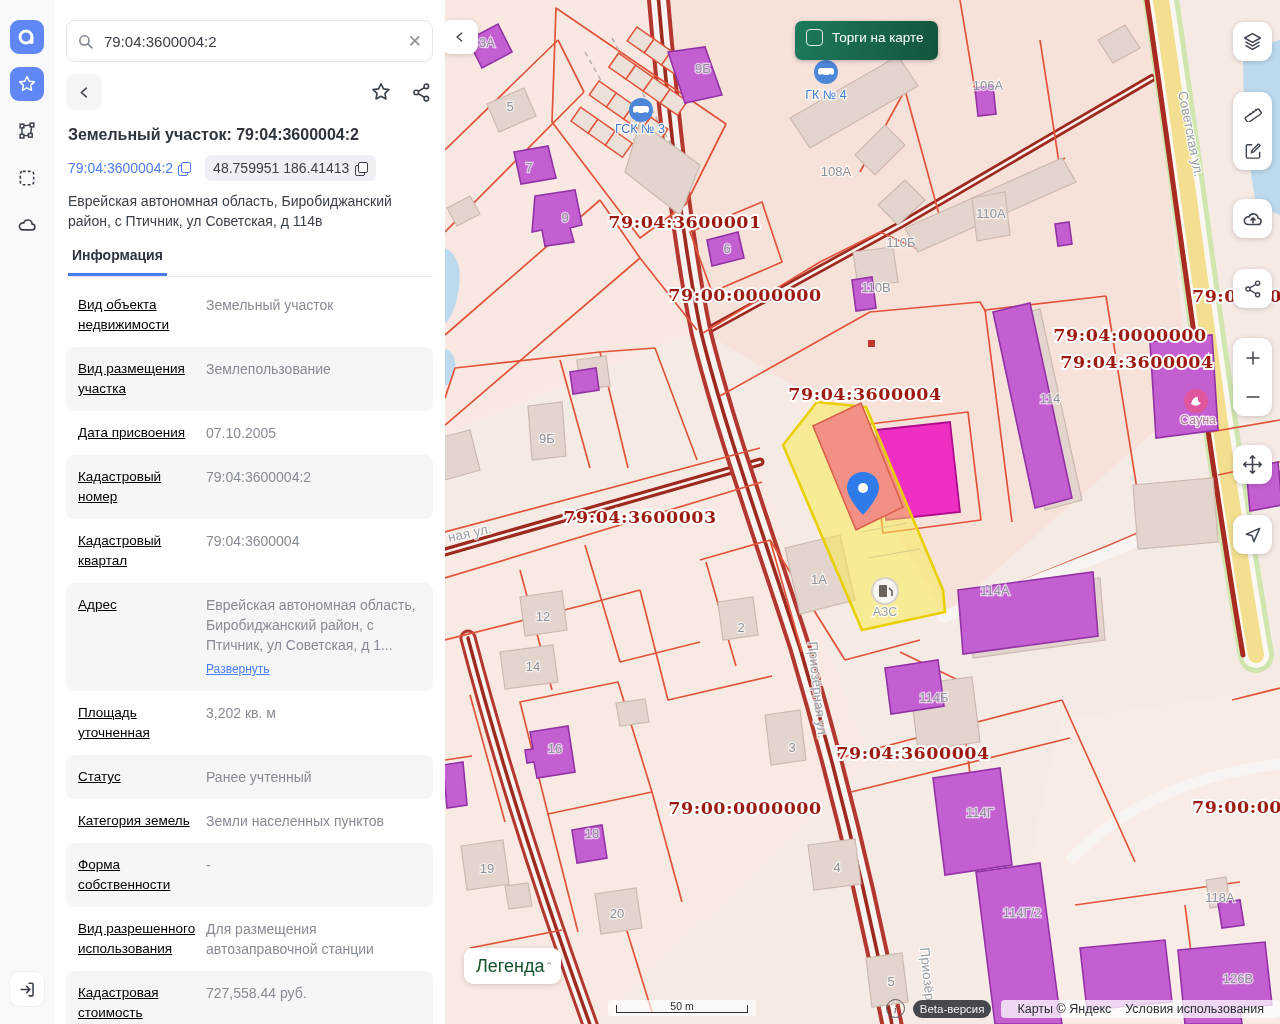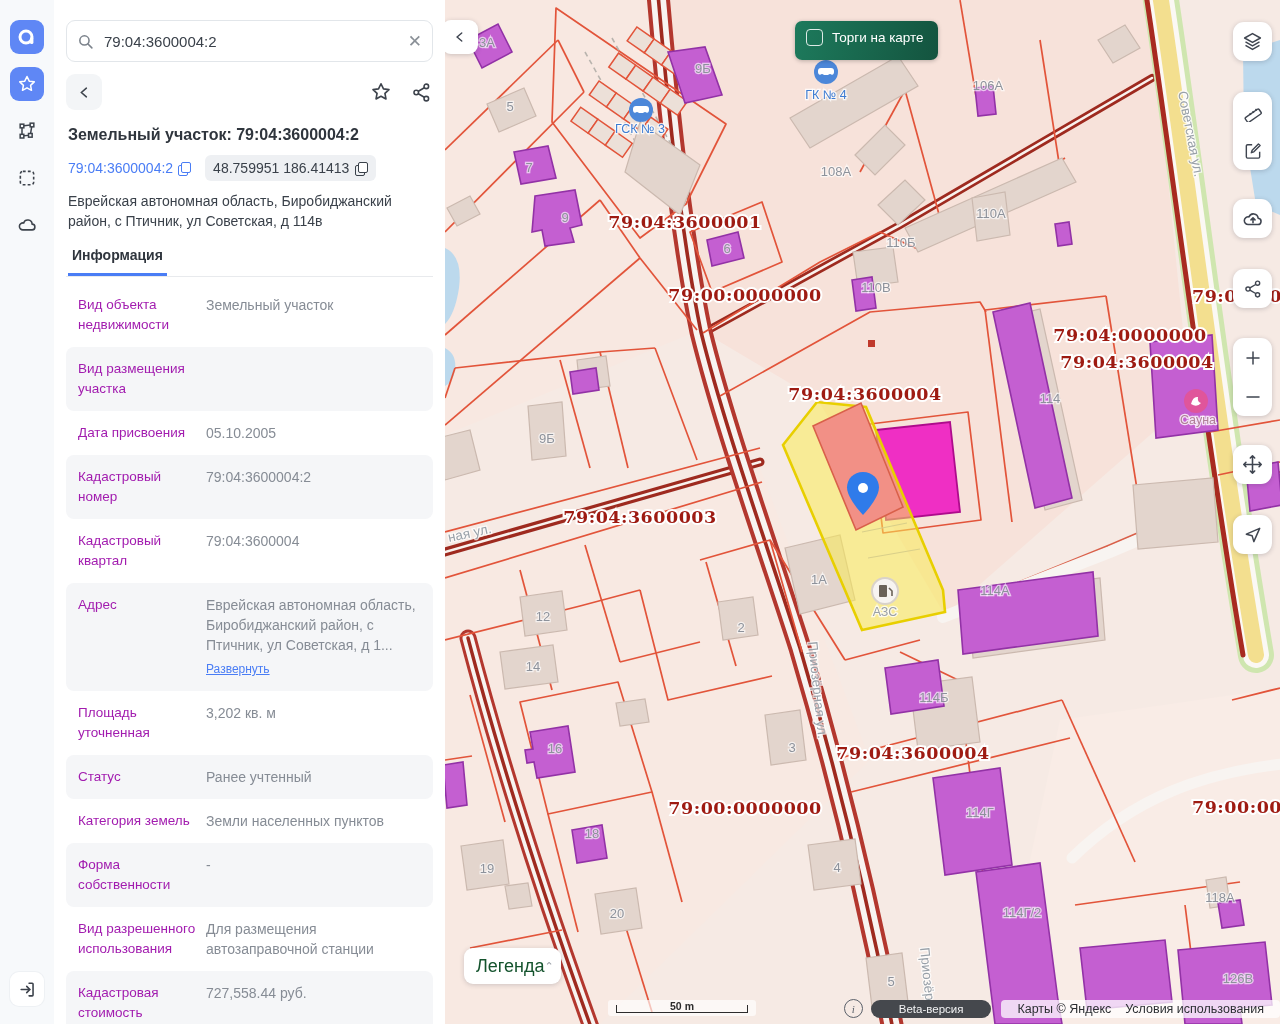--- a/index.html
+++ b/index.html
@@ -30,44 +30,44 @@
   .copy-ic{width:13px;height:13px;position:relative;display:inline-block;}
   .copy-ic:before,.copy-ic:after{content:"";position:absolute;border:1.4px solid currentColor;border-radius:2px;width:8px;height:9px;}
   .copy-ic:before{left:0;top:3px;}
   .copy-ic:after{left:3px;top:0;background:#fff;}
   .addr{font-size:14px;color:#3a414a;line-height:20px;margin:10px 2px 0 2px;}
   .tabs{margin-top:15px;border-bottom:1px solid #e8eaed;padding:0 2px;}
   .tab{display:inline-block;font-size:14px;font-weight:bold;color:#2f353d;padding:0 4px 10px 4px;border-bottom:3px solid #4a7df5;}
   .info{margin-top:6px;}
   .irow{display:flex;padding:12px 12px;border-radius:8px;}
   .irow:nth-child(even){background:#f5f6f8;}
-  .ilabel{width:118px;flex-shrink:0;font-size:13.5px;color:#a21caf;line-height:20px;}
+  .ilabel{width:118px;flex-shrink:0;font-size:13.5px;color:#000000;line-height:20px;text-decoration:underline;}
   .ival{flex:1;font-size:14px;color:#868c95;line-height:20px;padding-left:10px;}
   .expand{color:#4a7df5;text-decoration:underline;display:inline-block;margin-top:4px;font-size:12px;}
 
   
   .map{position:absolute;left:445px;top:0;width:835px;height:1024px;overflow:hidden;background:#f6eae4;}
   .map svg.base{position:absolute;left:0;top:0;}
 
   .map-btn{position:absolute;background:#fff;border-radius:10px;box-shadow:0 1px 5px rgba(40,40,60,.22);display:flex;align-items:center;justify-content:center;color:#3f4550;}
   .collapse{left:-3px;top:20px;width:36px;height:34px;border-radius:9px;font-size:17px;}
   .toolcol{position:absolute;right:8px;display:flex;flex-direction:column;align-items:center;background:#fff;border-radius:11px;box-shadow:0 1px 5px rgba(40,40,60,.22);}
   .toolcol .tb{width:39px;height:39px;display:flex;align-items:center;justify-content:center;color:#3f4550;}
   .toggle{position:absolute;left:350px;top:21px;height:33px;background:linear-gradient(100deg,#1d7a5c,#14543f);border-radius:7px;display:flex;align-items:center;padding:0 14px 6px 11px;color:#fff;box-shadow:0 1px 4px rgba(0,0,0,.25);}
   .toggle .box{width:15px;height:15px;border:1.6px solid rgba(255,255,255,.85);border-radius:4px;margin-right:9px;}
   .toggle .lbl{font-size:13.5px;}
   .legend{position:absolute;left:19px;top:948px;width:97px;height:36px;background:#fff;border-radius:9px;box-shadow:0 1px 5px rgba(40,40,60,.2);display:flex;align-items:center;padding:0 12px;box-sizing:border-box;}
   .legend .txt{font-size:18px;color:#14532d;flex:1;text-align:right;}
   .legend .chev{color:#9aa0a8;font-size:11px;}
-  .scalebar{position:absolute;left:163px;top:1000px;width:148px;height:16px;background:rgba(255,255,255,.65);border-radius:3px;font-weight:bold;}
+  .scalebar{position:absolute;left:163px;top:1000px;width:148px;height:16px;background:rgba(255,255,255,.65);border-radius:3px;}
   .scalebar .line{position:absolute;left:8px;right:8px;bottom:3px;height:7px;border-left:1.5px solid #2c2c2c;border-right:1.5px solid #2c2c2c;border-bottom:1.5px solid #2c2c2c;}
   .scalebar .stxt{position:absolute;width:100%;text-align:center;top:0px;font-size:10.5px;color:#2c2c2c;}
   .attrib{position:absolute;right:0px;bottom:6px;display:flex;align-items:center;font-size:12.5px;color:#2c2f33;}
   .attrib .info-ic{width:17px;height:17px;border:1.4px solid #5a6069;border-radius:50%;color:#5a6069;font-size:11px;display:flex;align-items:center;justify-content:center;font-family:"Liberation Serif",serif;font-style:italic;margin-right:8px;}
-  .beta{background:#45484d;color:#f2f3f4;border-radius:10px;padding:3px 28px;font-size:11.5px;margin-right:10px;}
+  .beta{background:#45484d;color:#f2f3f4;border-radius:10px;padding:3px 7px;font-size:11.5px;margin-right:10px;}
   .attr-strip{background:rgba(255,255,255,.75);border-radius:4px;padding:2px 16px;display:flex;gap:14px;}
 </style>
 </head>
 <body>
 
 <div class="app">
 
   <div class="rail">
     <div class="logo">
       <svg width="20" height="20" viewBox="0 0 20 20">
@@ -159,24 +159,25 @@
       <span class="tab">Информация</span>
     </div>
 
     <div class="info">
       <div class="irow">
           <div class="ilabel">Вид объекта недвижимости</div>
           <div class="ival">Земельный участок</div>
         </div>
       <div class="irow">
           <div class="ilabel">Вид размещения участка</div>
+          <div class="ival">Землепользование</div>
         </div>
       <div class="irow">
           <div class="ilabel">Дата присвоения</div>
-          <div class="ival">05.10.2005</div>
+          <div class="ival">07.10.2005</div>
         </div>
       <div class="irow">
           <div class="ilabel">Кадастровый номер</div>
           <div class="ival">79:04:3600004:2</div>
         </div>
       <div class="irow">
           <div class="ilabel">Кадастровый квартал</div>
           <div class="ival">79:04:3600004</div>
         </div>
       <div class="irow">

